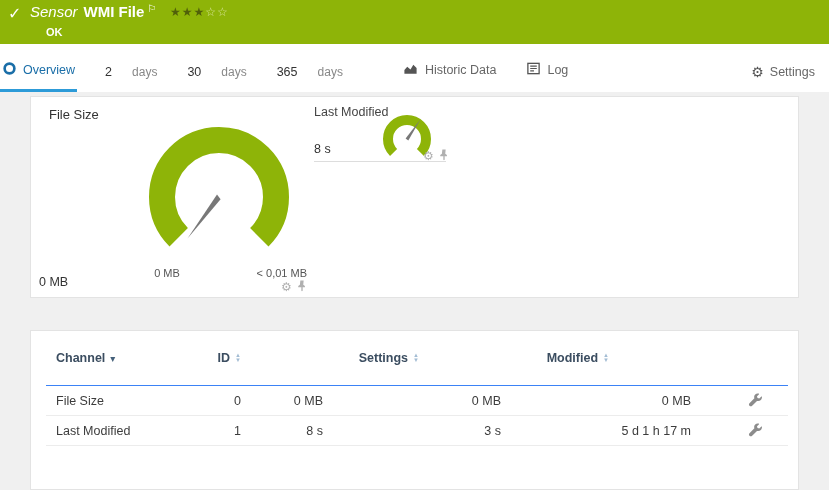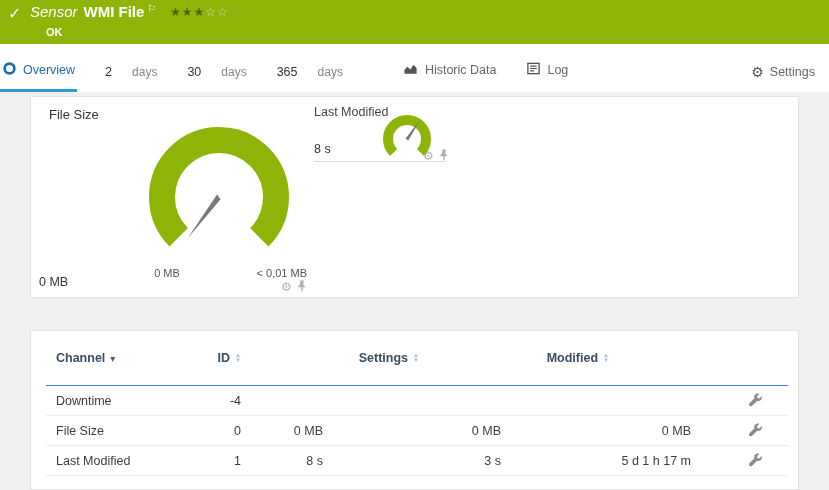--- a/index.html
+++ b/index.html
@@ -180,32 +180,20 @@
       <div class="c5 th th-right">
         <span>Modified</span>
         <span class="sort">
             <span>▲</span>
             <span>▼</span>
           </span>
       </div>
       <div class="cicon"></div>
     </div>
 
-    <div class="trow">
-      <div class="c1">Downtime</div>
-      <div class="c2">-4</div>
-      <div class="c3"></div>
-      <div class="c4"></div>
-      <div class="c5"></div>
-      <div class="cicon">
-          <svg width="15" height="15" viewBox="0 0 16 16">
-            <path d="M14.9 4.1c-.1-.4-.6-.5-.9-.2l-2 2-1.9-.5-.5-1.9 2-2c.3-.3.2-.8-.2-.9C10.1.2 8.7.5 7.7 1.5 6.6 2.6 6.3 4.2 6.8 5.6L1.6 10.8c-.8.8-.8 2 0 2.8.8.8 2 .8 2.8 0l5.2-5.2c1.4.5 3 .2 4.1-.9 1-1 1.3-2.4 1.2-3.4z" fill="#8c8c8c"></path>
-          </svg>
-        </div>
-    </div>
 
     <div class="trow">
       <div class="c1">File Size</div>
       <div class="c2">0</div>
       <div class="c3">0 MB</div>
       <div class="c4">0 MB</div>
       <div class="c5">0 MB</div>
       <div class="cicon">
           <svg width="15" height="15" viewBox="0 0 16 16">
             <path d="M14.9 4.1c-.1-.4-.6-.5-.9-.2l-2 2-1.9-.5-.5-1.9 2-2c.3-.3.2-.8-.2-.9C10.1.2 8.7.5 7.7 1.5 6.6 2.6 6.3 4.2 6.8 5.6L1.6 10.8c-.8.8-.8 2 0 2.8.8.8 2 .8 2.8 0l5.2-5.2c1.4.5 3 .2 4.1-.9 1-1 1.3-2.4 1.2-3.4z" fill="#8c8c8c"></path>

